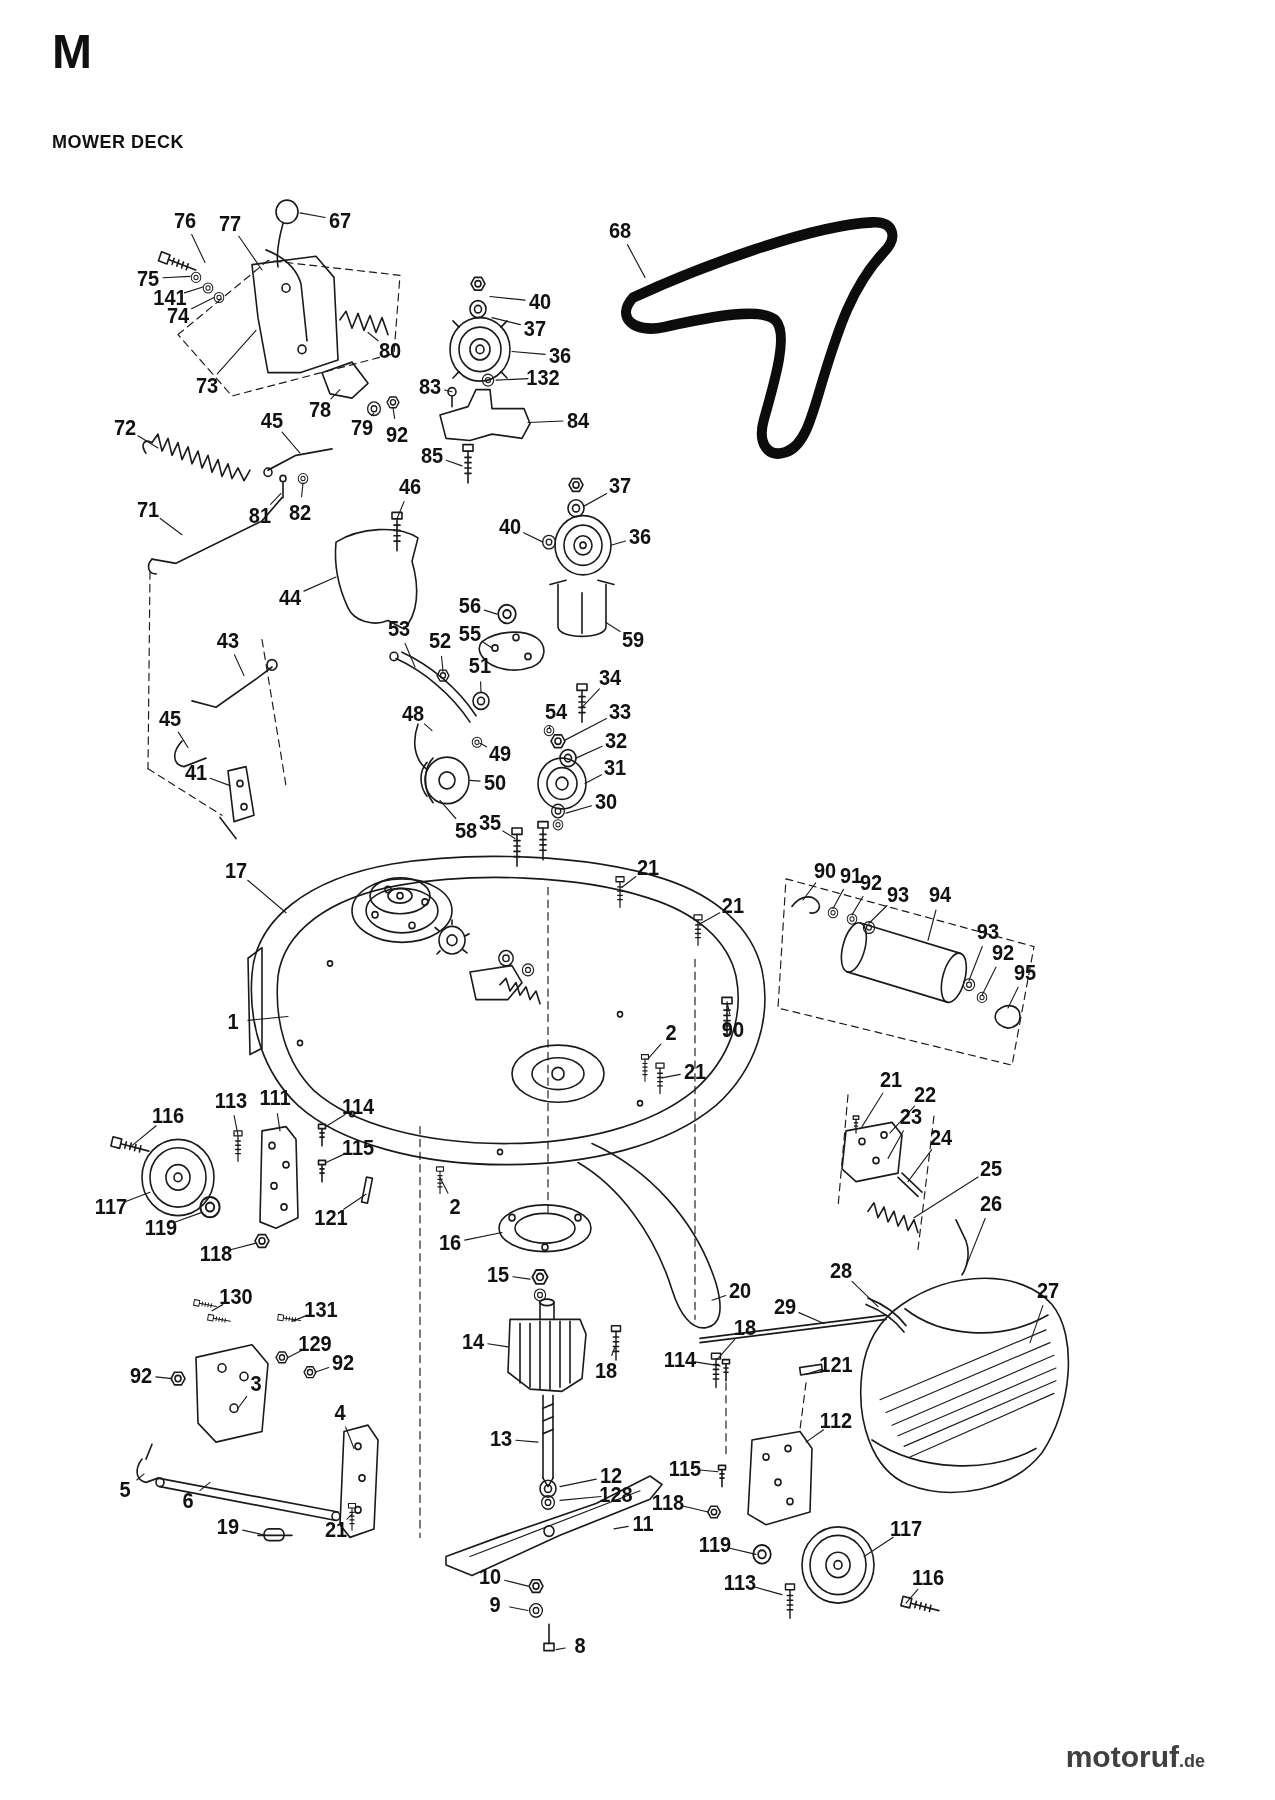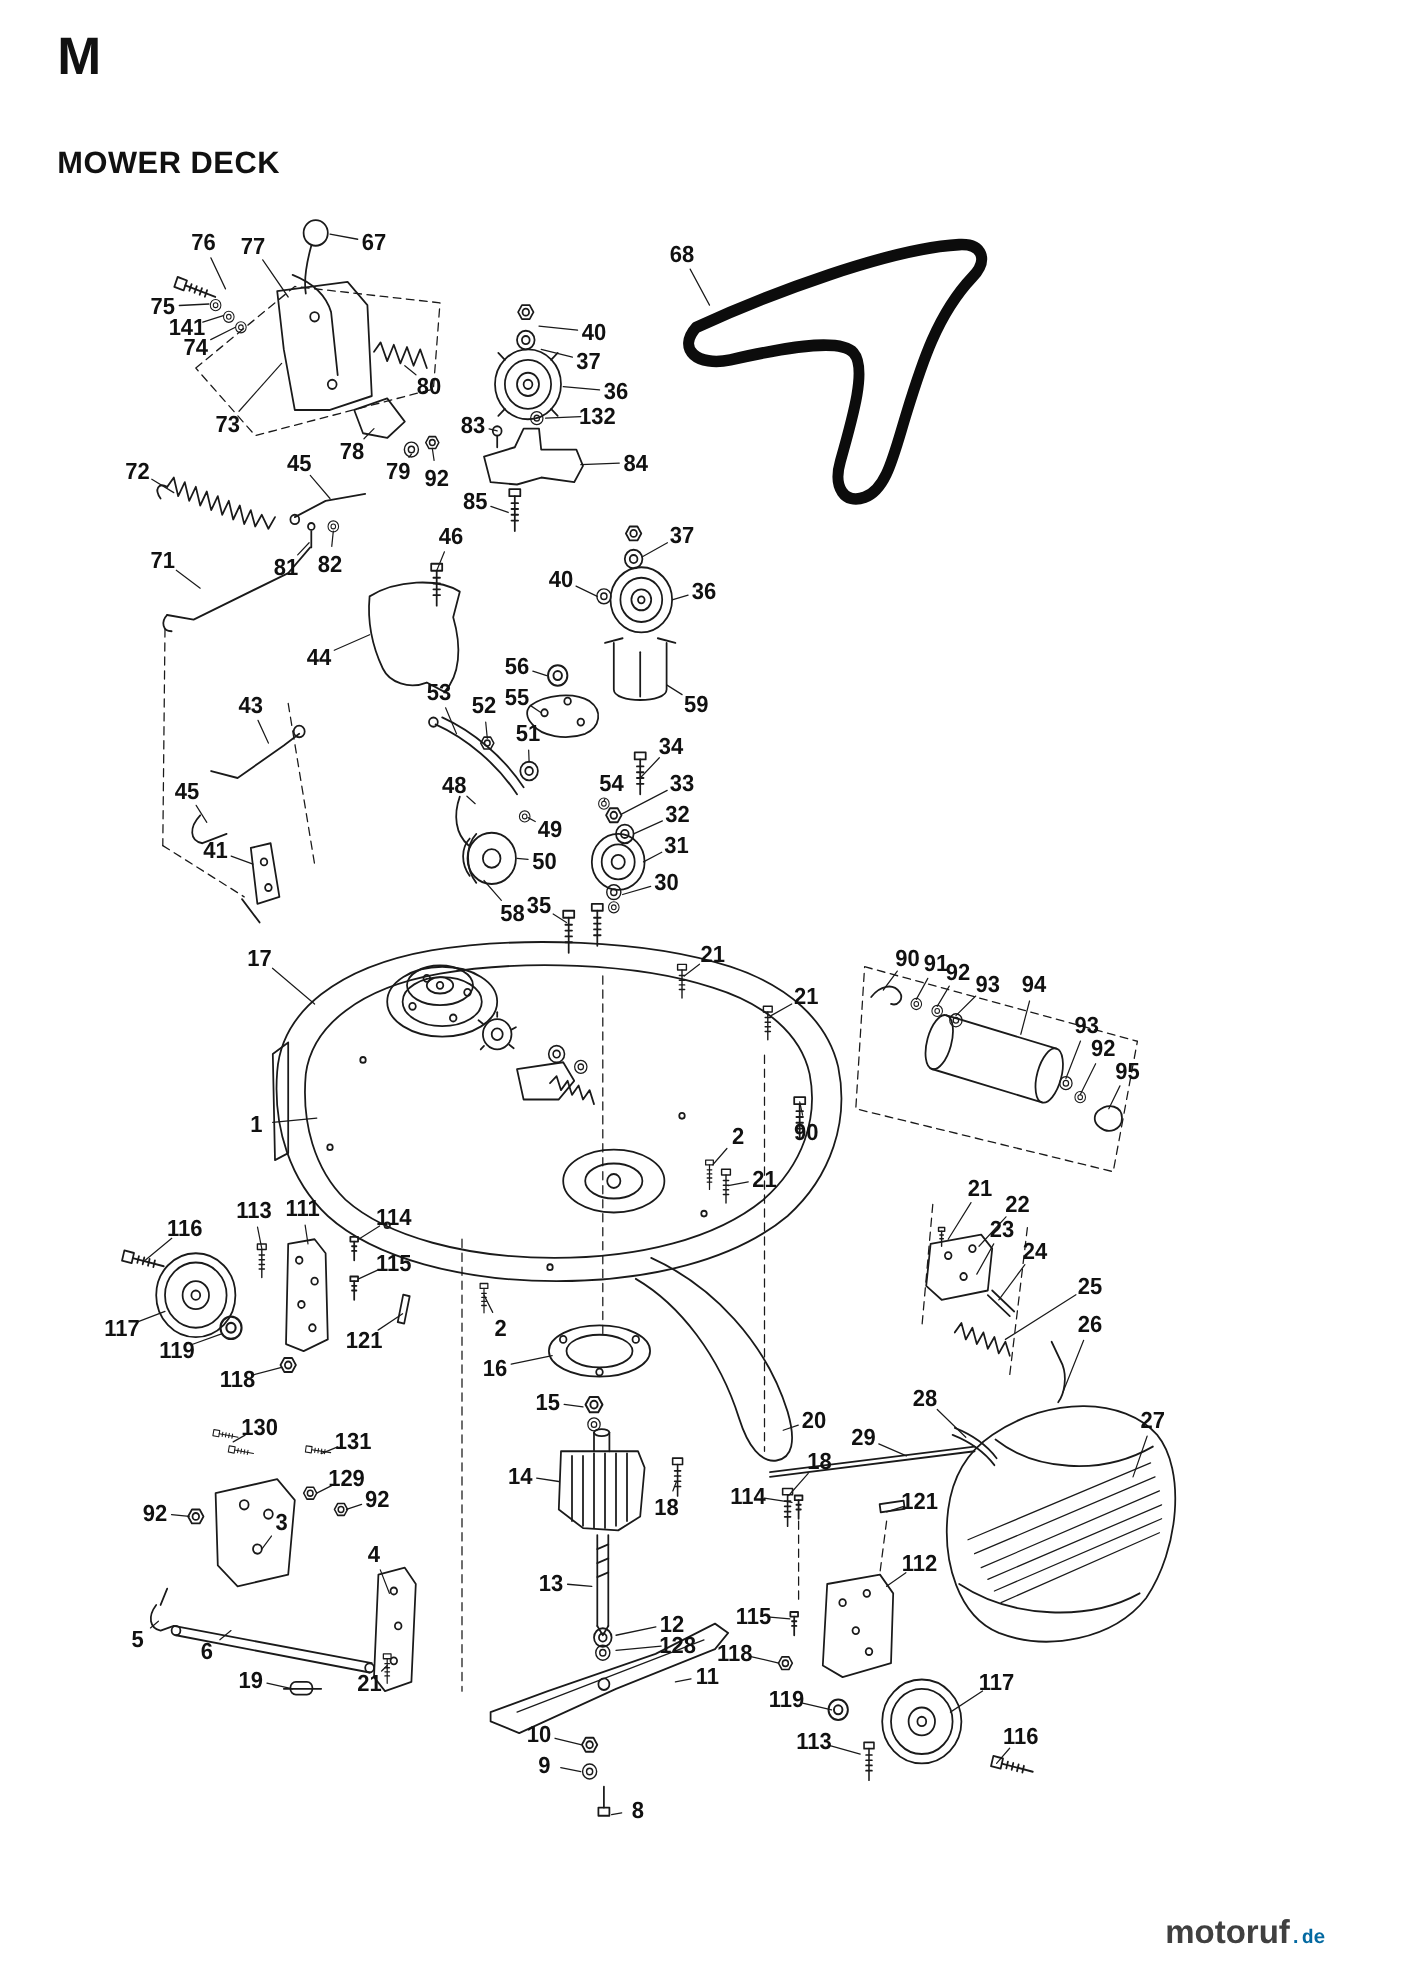--- a/index.html
+++ b/index.html
@@ -1,19 +1,19 @@
 <!DOCTYPE html>
 <html><head>
 <meta charset="utf-8">
 <style>
   html,body{margin:0;padding:0;background:#ffffff;}
   .page{position:relative;width:1275px;height:1800px;background:#fff;overflow:hidden;
         font-family:"Liberation Sans",sans-serif;color:#111;}
   .corner-letter{position:absolute;top:28px;left:52px;font-size:48px;font-weight:bold;line-height:1;}
-  .title{position:absolute;top:132px;left:52px;font-size:28px;font-weight:bold;margin:0;letter-spacing:.5px;}
+  .title{position:absolute;top:132px;left:52px;font-size:18px;font-weight:bold;margin:0;letter-spacing:.5px;}
   svg.diagram{position:absolute;left:0;top:0;}
   
   svg.diagram path,svg.diagram line,svg.diagram circle,svg.diagram ellipse,
   svg.diagram polyline,svg.diagram rect,svg.diagram polygon{
       stroke:#1a1a1a;fill:none;stroke-width:1.6;stroke-linecap:round;stroke-linejoin:round;}
   svg.diagram .thick{stroke-width:10;stroke:#0c0c0c;}
   svg.diagram .thin{stroke-width:1.1;}
   svg.diagram .dash{stroke-dasharray:7 5;stroke-width:1.15;}
   svg.diagram .leader{stroke-width:1.1;}
   svg.diagram .part-label{font:bold 20px "Liberation Sans",sans-serif;fill:#111;stroke:none;text-anchor:middle;}
@@ -610,15 +610,15 @@
         <text x="495" y="1522" class="part-label">9</text>
         <line x1="754.5105833507037" y1="1498.8003908775652" x2="782" y2="1506" class="leader"></line>
         <text x="740" y="1502" class="part-label">113</text>
         <line x1="917.8641305722398" y1="1501.057312103011" x2="906" y2="1514" class="leader"></line>
         <text x="928" y="1497" class="part-label">116</text>
         <line x1="565.2040911425179" y1="1556.4659848095803" x2="556" y2="1558" class="leader"></line>
         <text x="580" y="1561" class="part-label">8</text>
       </g>
   </svg>
 
-  <div class="watermark"><span class="brand" style="color: #404040;">motoruf</span><span class="suffix" style="color: #0369a1; font-family: Liberation Mono, monospace;">.de</span></div>
+  <div class="watermark"><span class="brand" style="color: #404040;">motoruf</span><span class="suffix" style="color: #404040;">.de</span></div>
 
 </div>
 
 </body></html>

